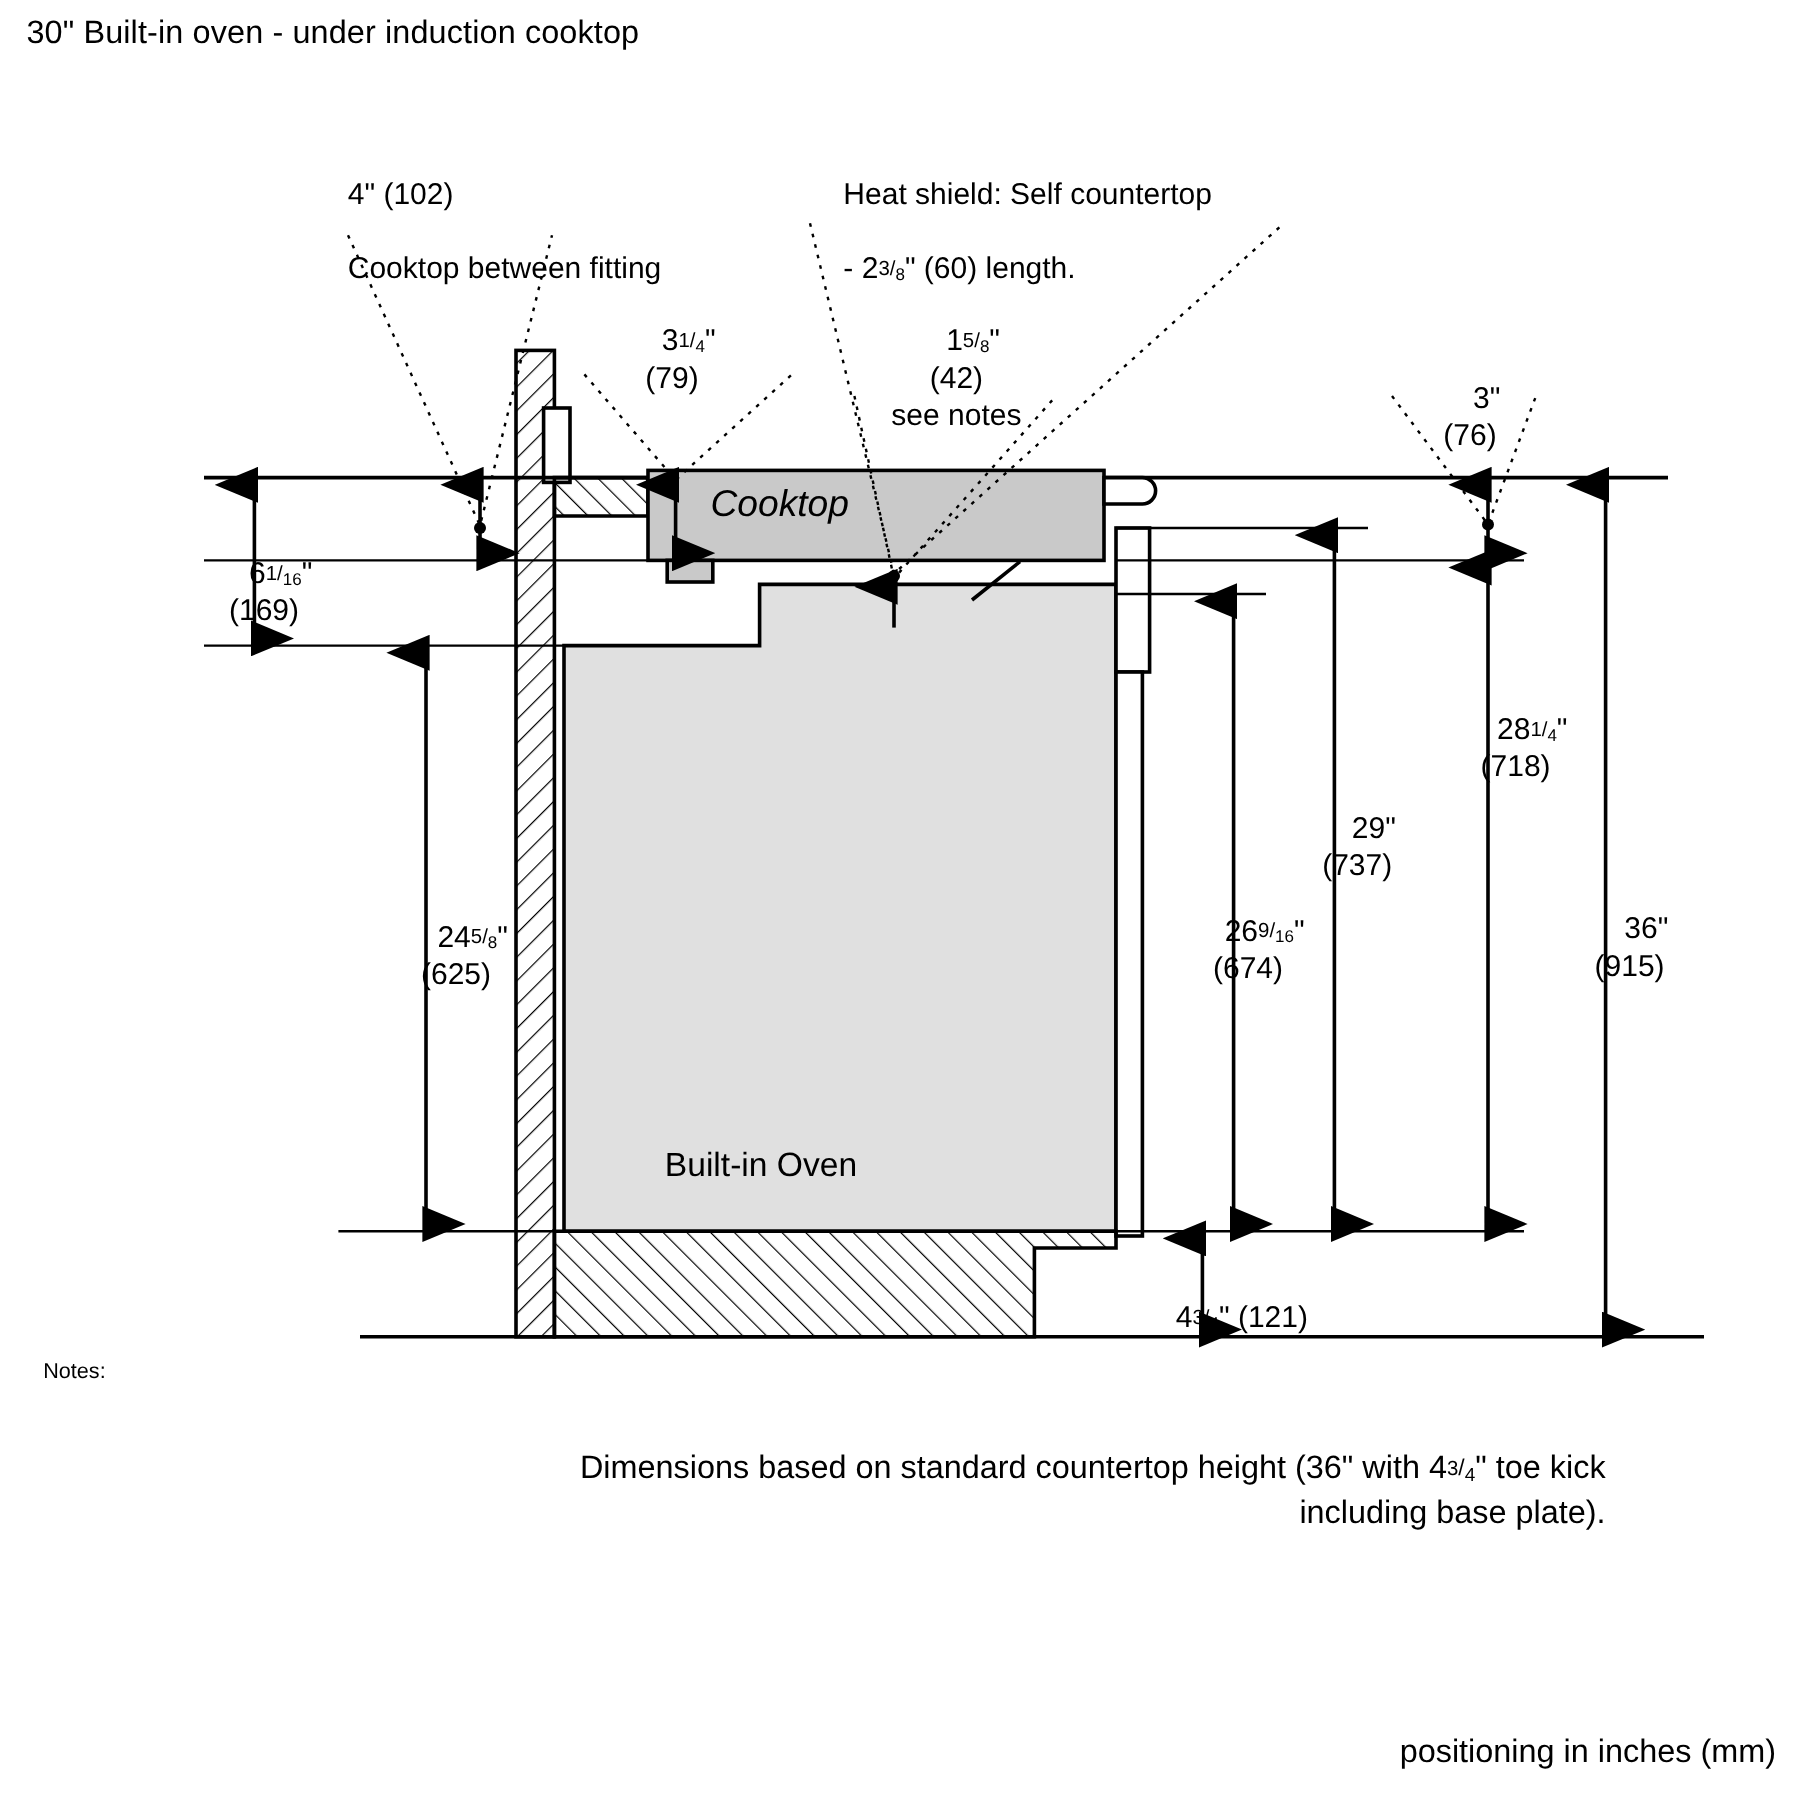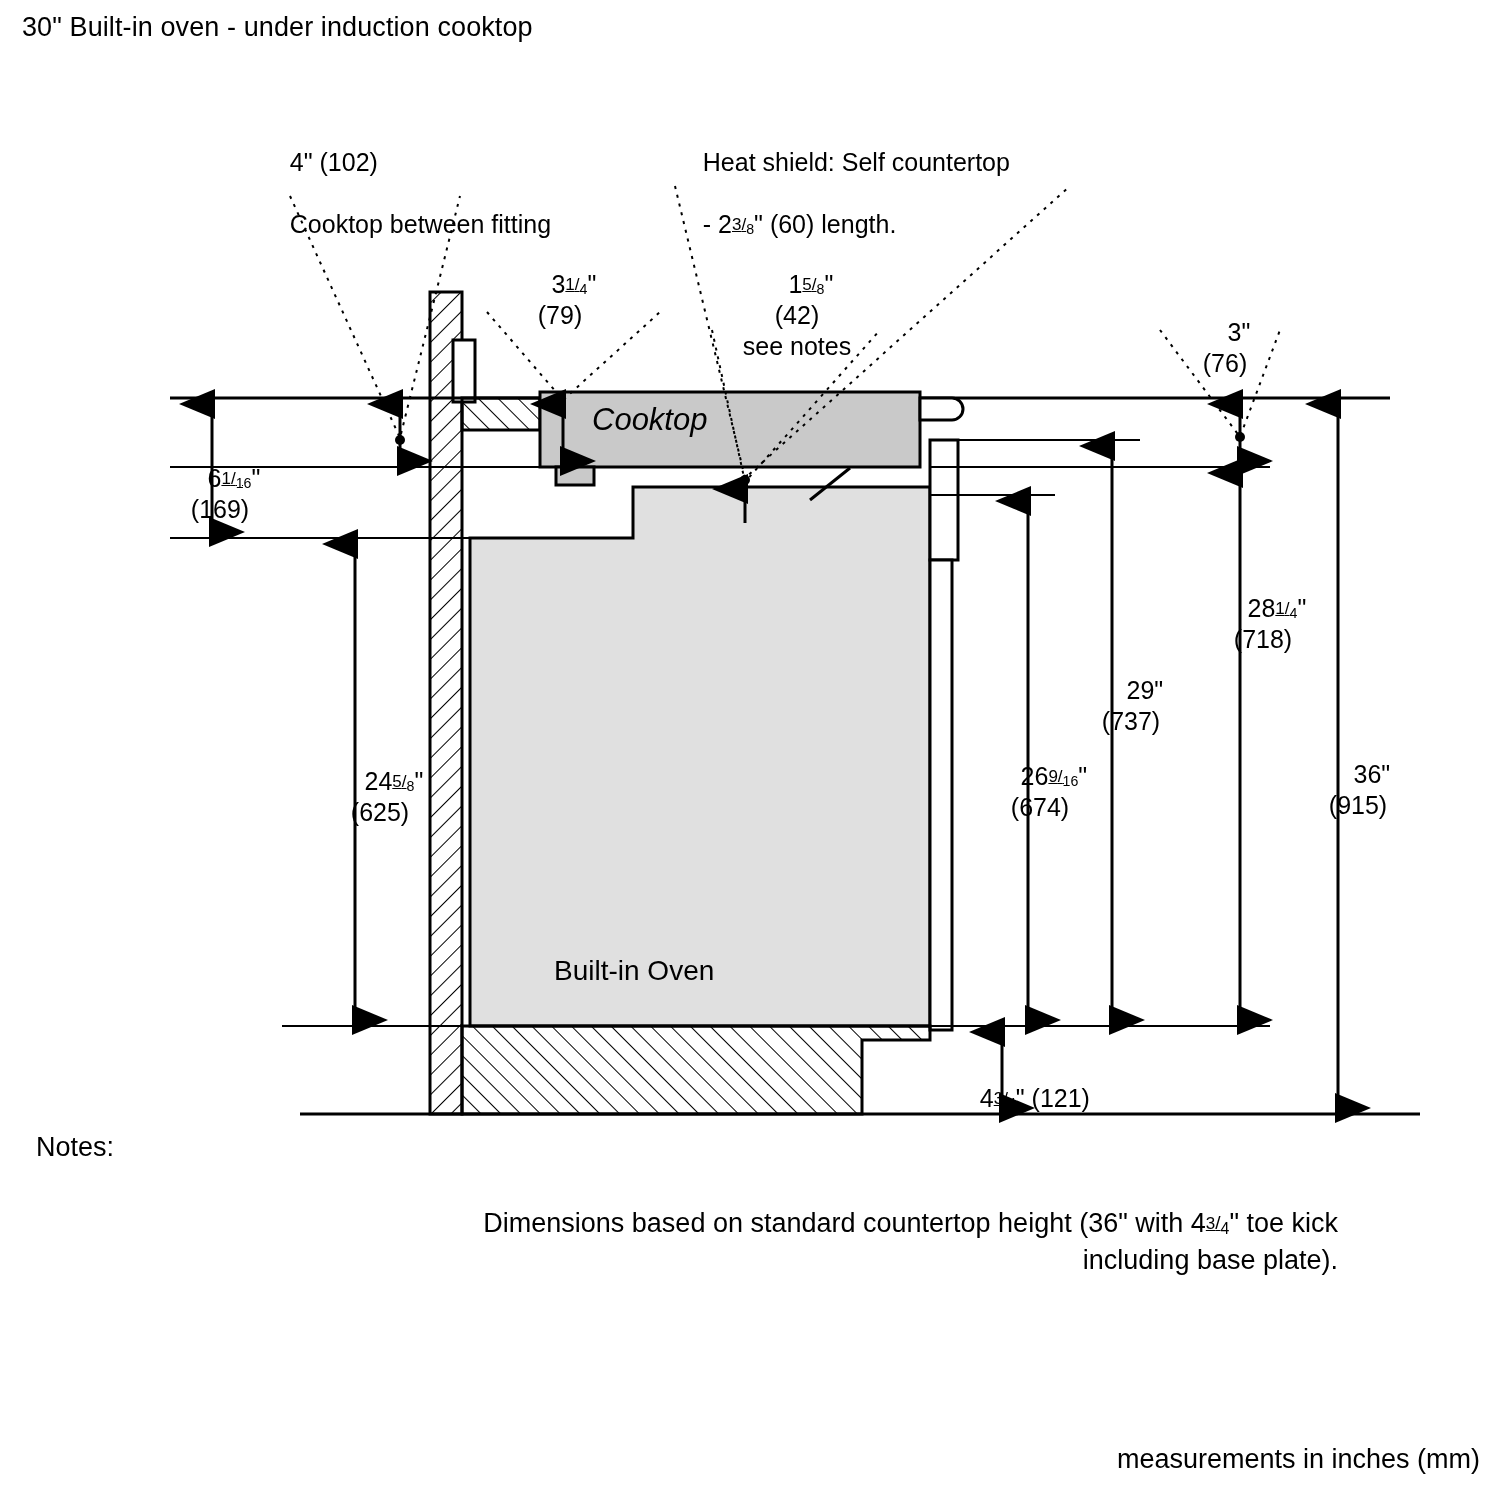--- a/index.html
+++ b/index.html
@@ -41,28 +41,27 @@
     font-size: 25px;
     line-height: 31px;
     white-space: pre;
   }
   .lbl.ctr { text-align: center; }
   .frac {
     display: inline-block;
     font-size: 17px;
     line-height: 1;
     vertical-align: 0.15em;
-    text-decoration: underline;
   }
   .frac sup { font-size: 17px; vertical-align: 0; }
   .notes-head {
     position: absolute;
     left: 36px;
     top: 1132px;
-    font-size: 27px;
+    font-size: 18px;
   }
   .note-p {
     position: absolute;
     font-size: 27px;
     line-height: 37px;
     width: 1300px;
   }
   .note1 { left: 38px; top: 1205px; text-align: right; }
   .note2 { left: 38px; top: 1315px; }
   .footer {
@@ -230,15 +229,15 @@
   </div>
 
   <div class="notes-head">Notes:</div>
 
   <div class="note-p note1">
     <span>Dimensions based on standard countertop height (36" with 4</span><span class="frac" style="font-size:19px;"><sup>3</sup>/<sub>4</sub></span><span>" toe kick</span><br>
     <span>including base plate).</span>
   </div>
 
 
-  <div class="footer">measurements in inches (mm)</div>
+  <div class="footer">positioning in inches (mm)</div>
 
 </div>
 
 </body></html>

